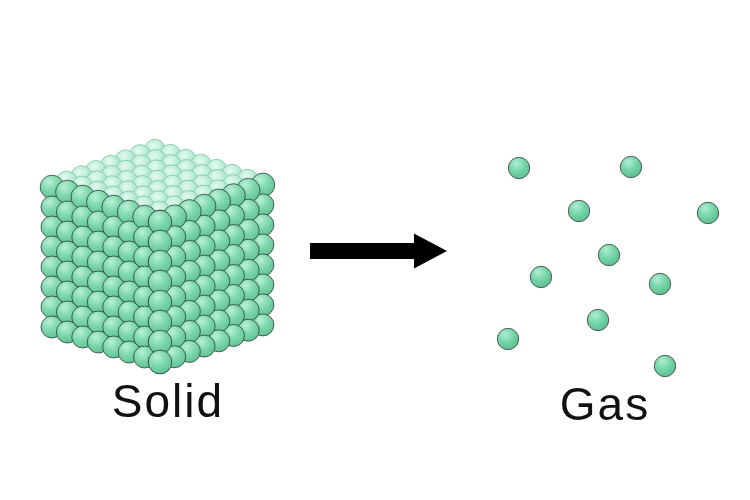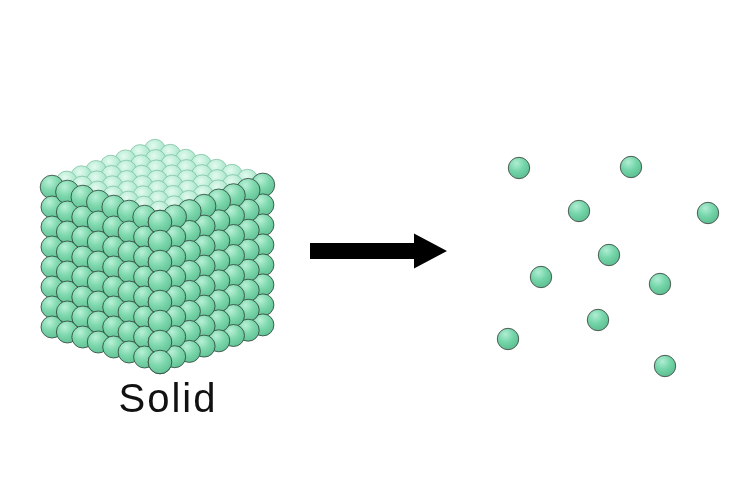--- a/index.html
+++ b/index.html
@@ -28,21 +28,21 @@
     line-height: 1;
     white-space: nowrap;
   }
   .scene-svg {
     position: absolute;
     top: 0;
     left: 0;
   }
   .state-label {
     position: absolute;
-    font-size: 40px;
+    font-size: 46px;
     letter-spacing: 2px;
     color: #111111;
     line-height: 1;
     text-align: center;
     white-space: nowrap;
   }
   .solid-label {
     top: 378px;
     left: 68px;
     width: 200px;
@@ -284,14 +284,15 @@
         <circle cx="541.0" cy="277.0" r="10.7" fill="url(#gGas)" stroke="#4d5b54" stroke-width="1"></circle>
         <circle cx="660.0" cy="284.0" r="10.7" fill="url(#gGas)" stroke="#4d5b54" stroke-width="1"></circle>
         <circle cx="598.0" cy="320.0" r="10.7" fill="url(#gGas)" stroke="#4d5b54" stroke-width="1"></circle>
         <circle cx="508.0" cy="339.0" r="10.7" fill="url(#gGas)" stroke="#4d5b54" stroke-width="1"></circle>
         <circle cx="665.0" cy="366.0" r="10.7" fill="url(#gGas)" stroke="#4d5b54" stroke-width="1"></circle>
       </g>
   </svg>
 
   <div class="state-label solid-label">Solid</div>
 
+  <div class="state-label gas-label">Gas</div>
 
 </div>
 
 </body></html>

